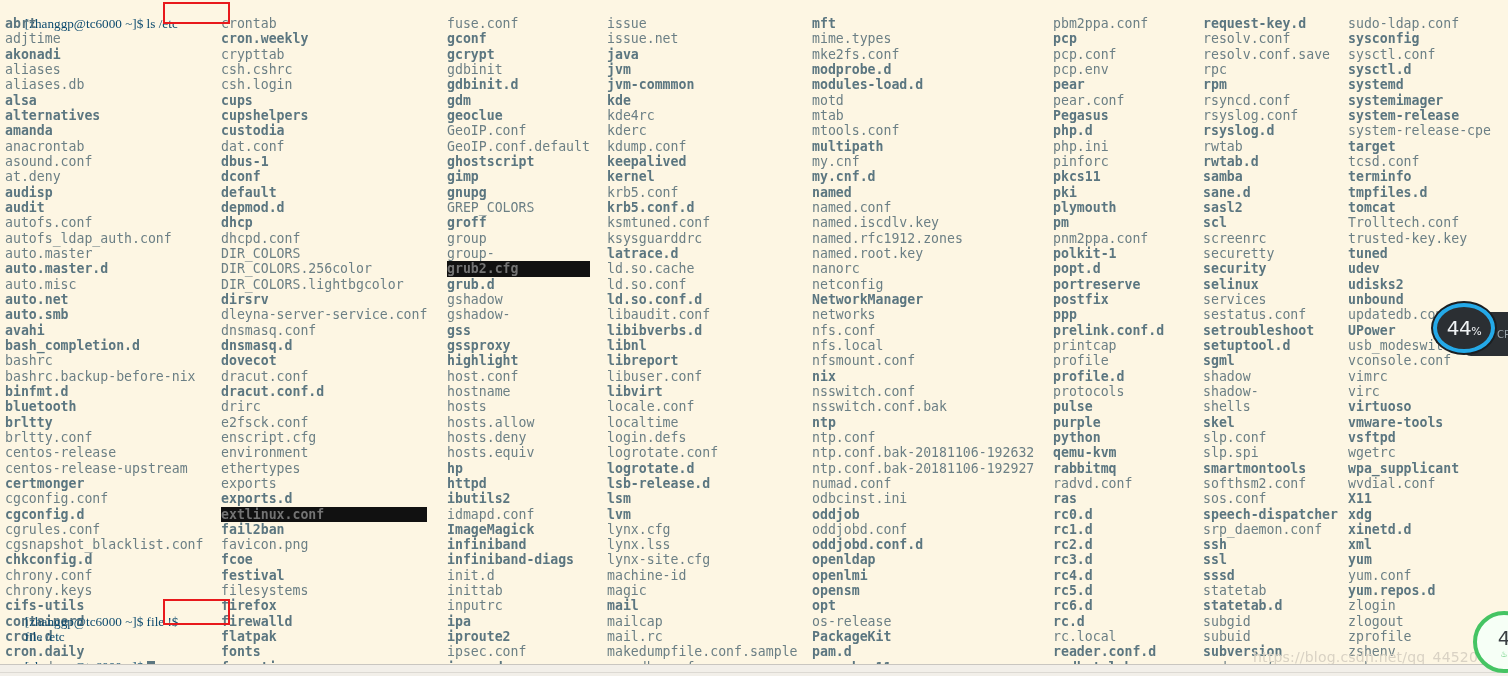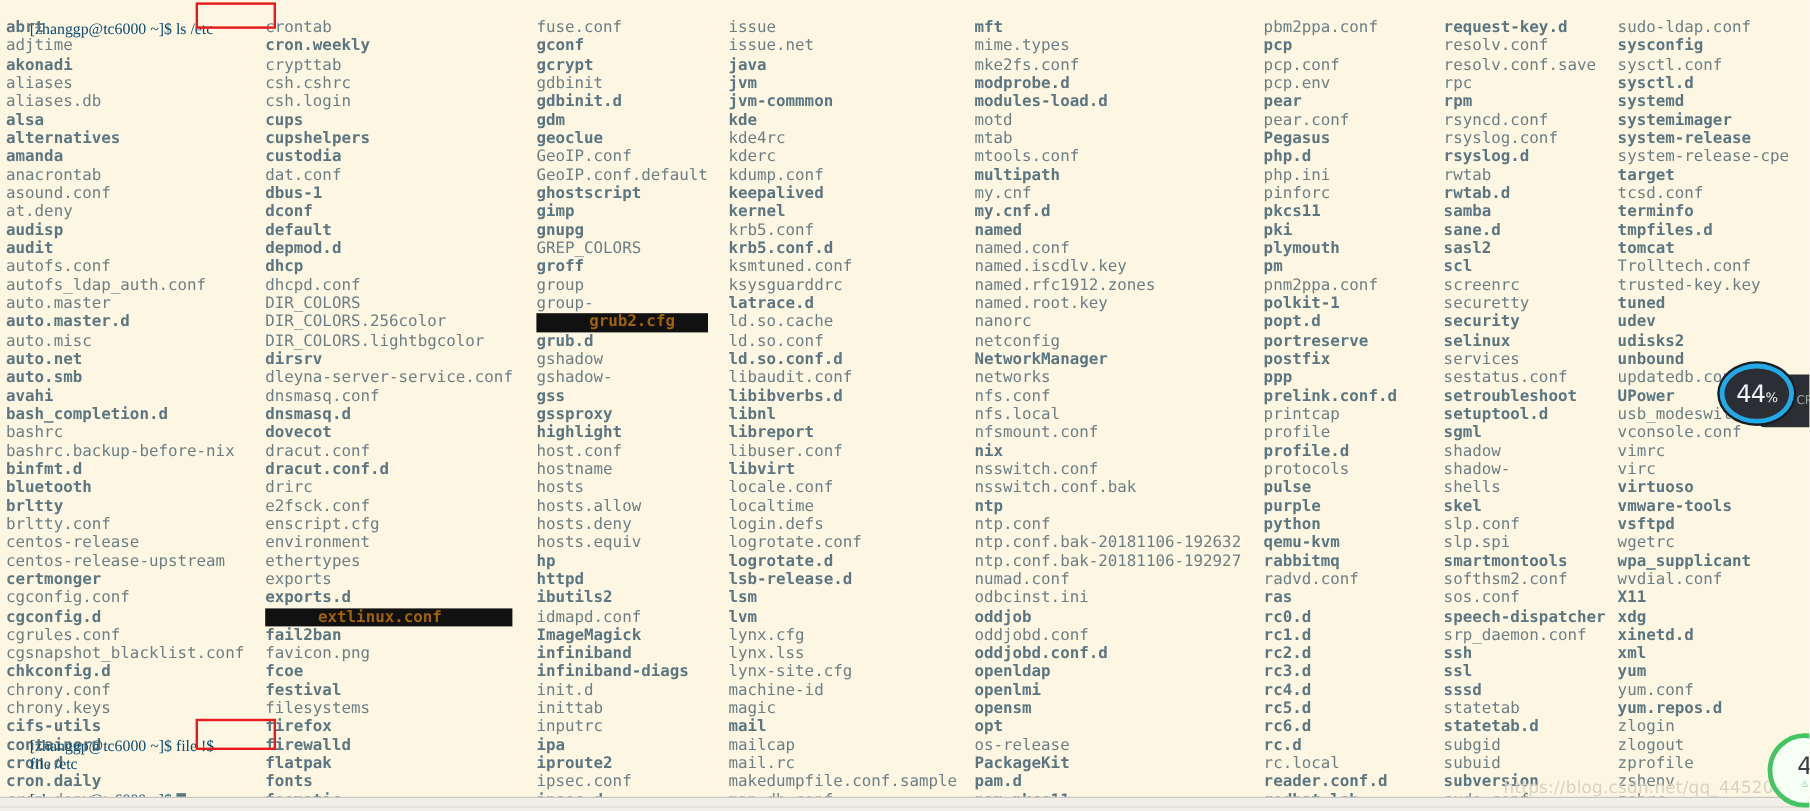--- a/index.html
+++ b/index.html
@@ -75,23 +75,22 @@
     font-size: 13.2px;
     color: #6b7f85;
     white-space: pre;
   }
   .entry.dir {
     color: #5b7680;
     font-weight: bold;
   }
   .entry.link {
     background: #111111;
-    color: #a16207;
+    color: #737373;
     font-weight: bold;
-    padding-left: 44px;
   }
 
   
   .redbox {
     position: absolute;
     border: 2px solid #e8191c;
     box-sizing: border-box;
     background: transparent;
     pointer-events: none;
   }

